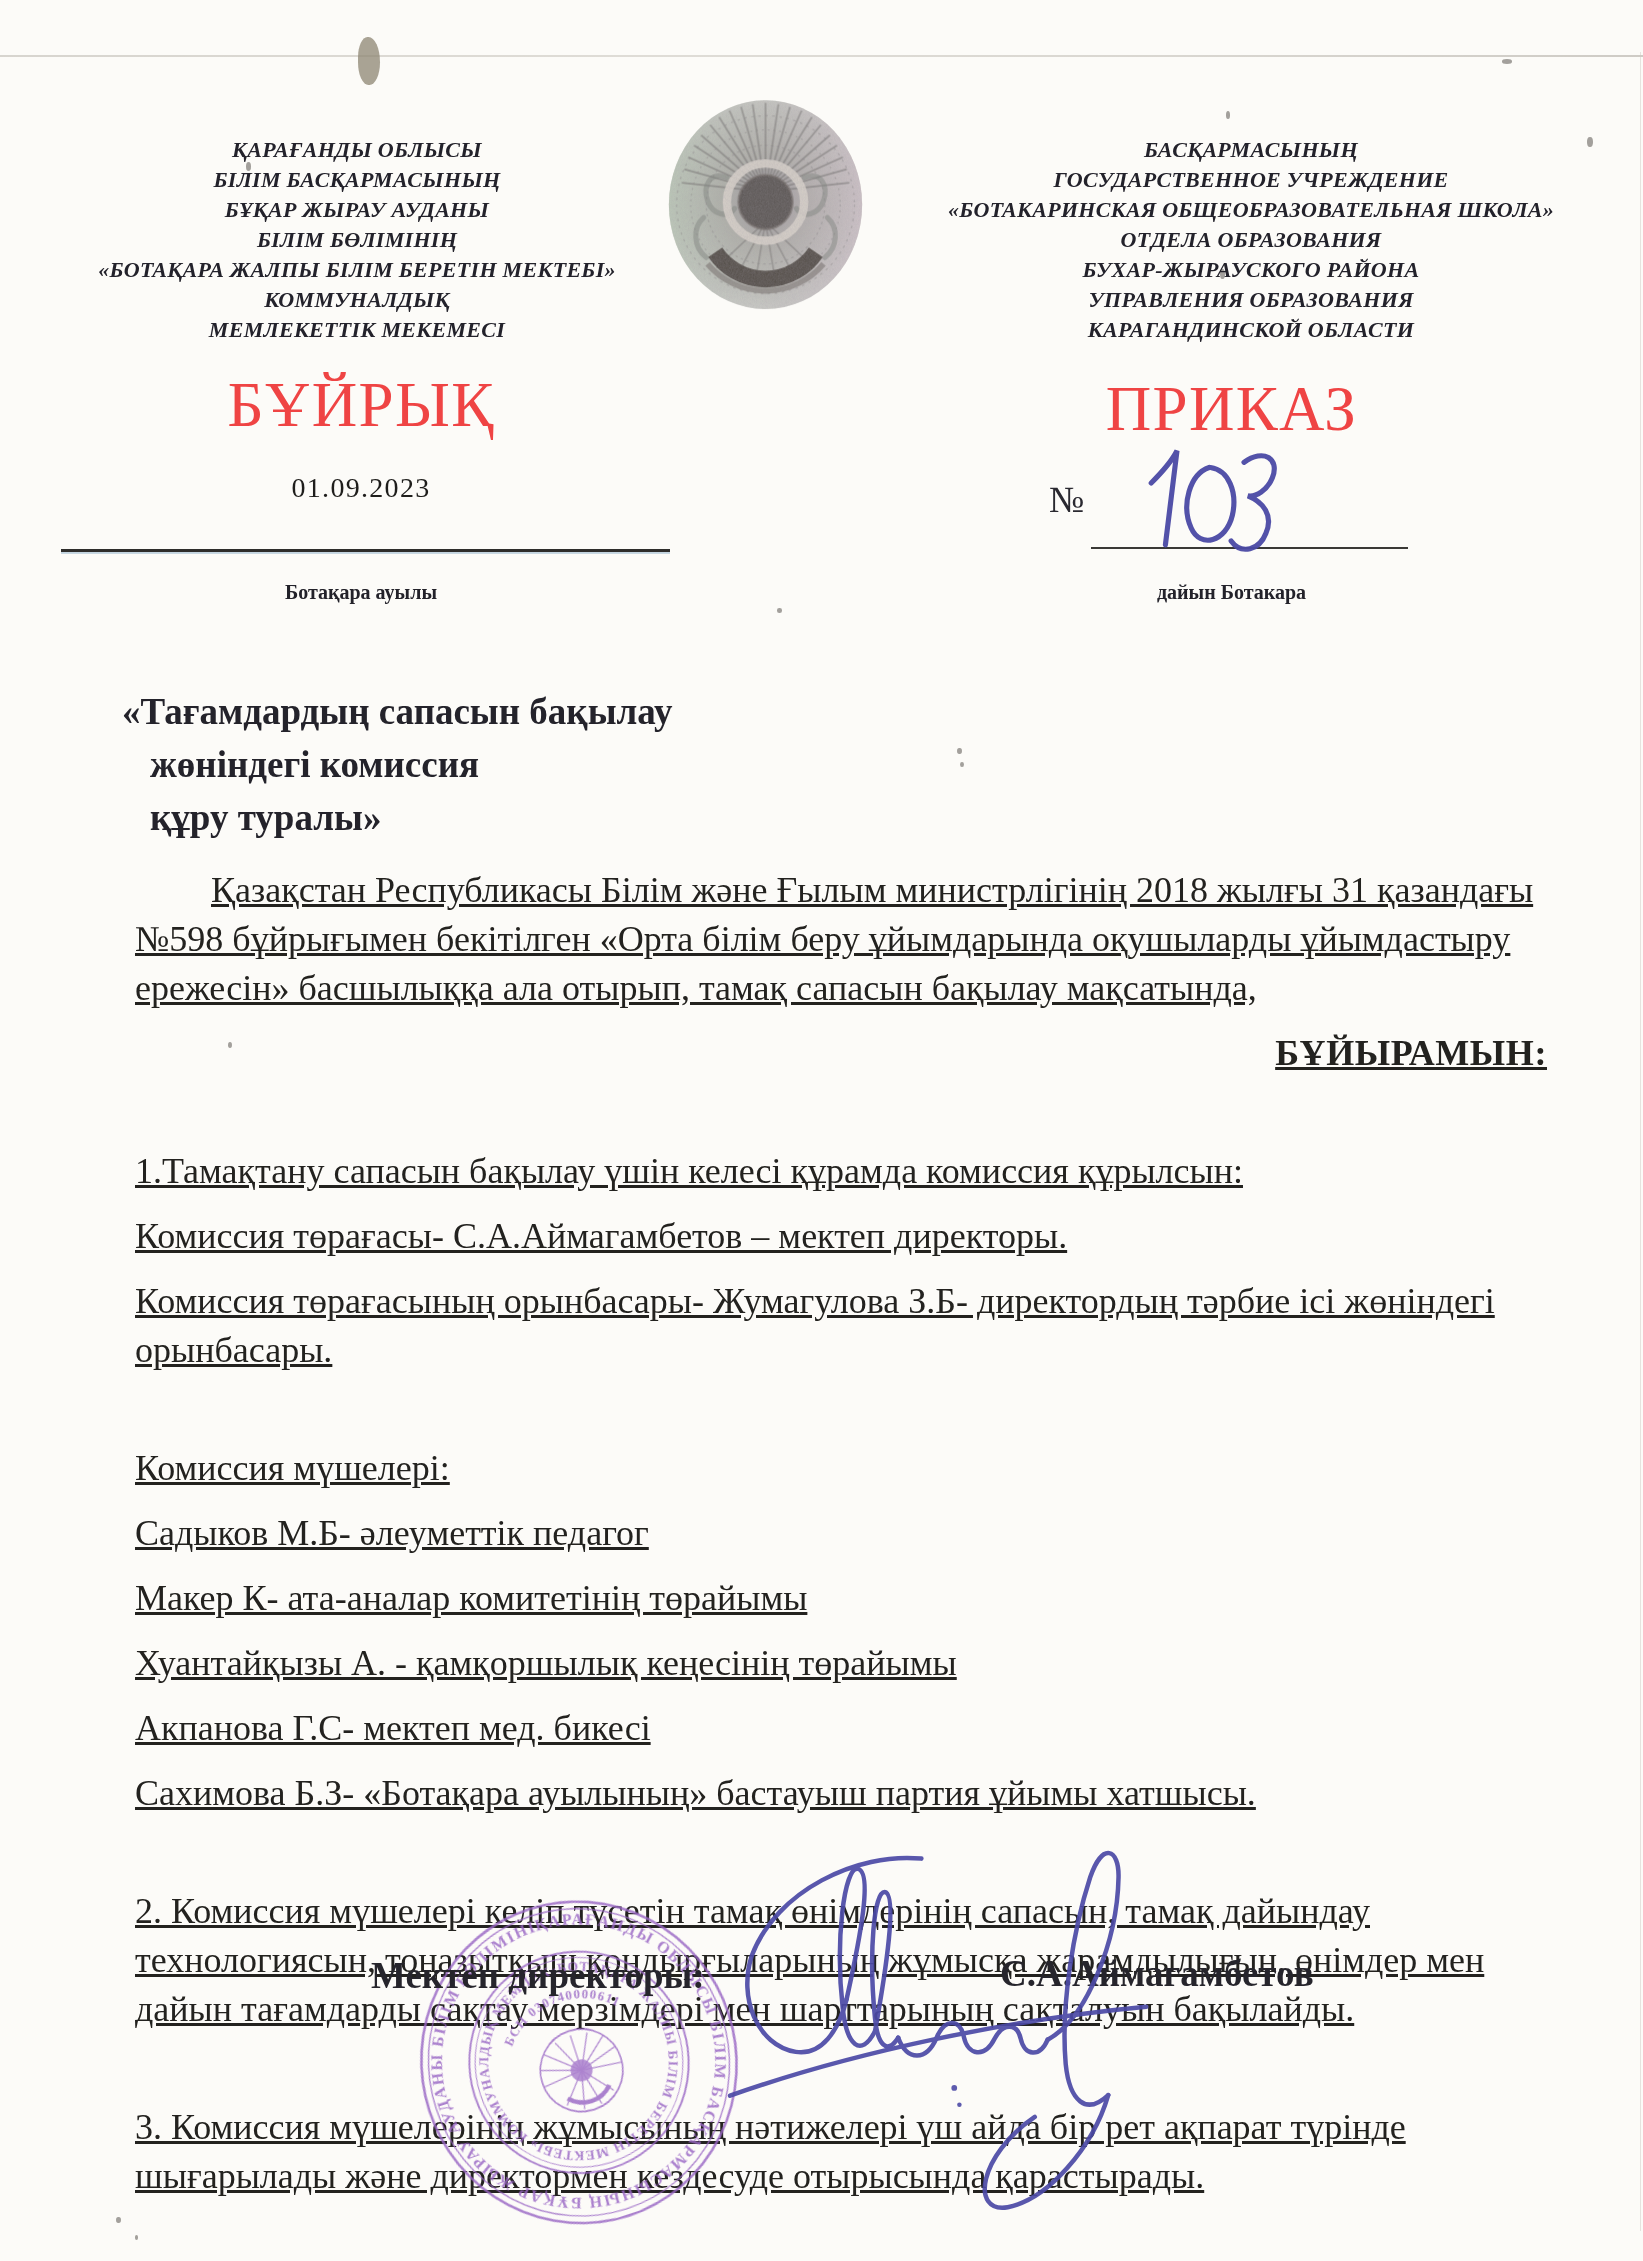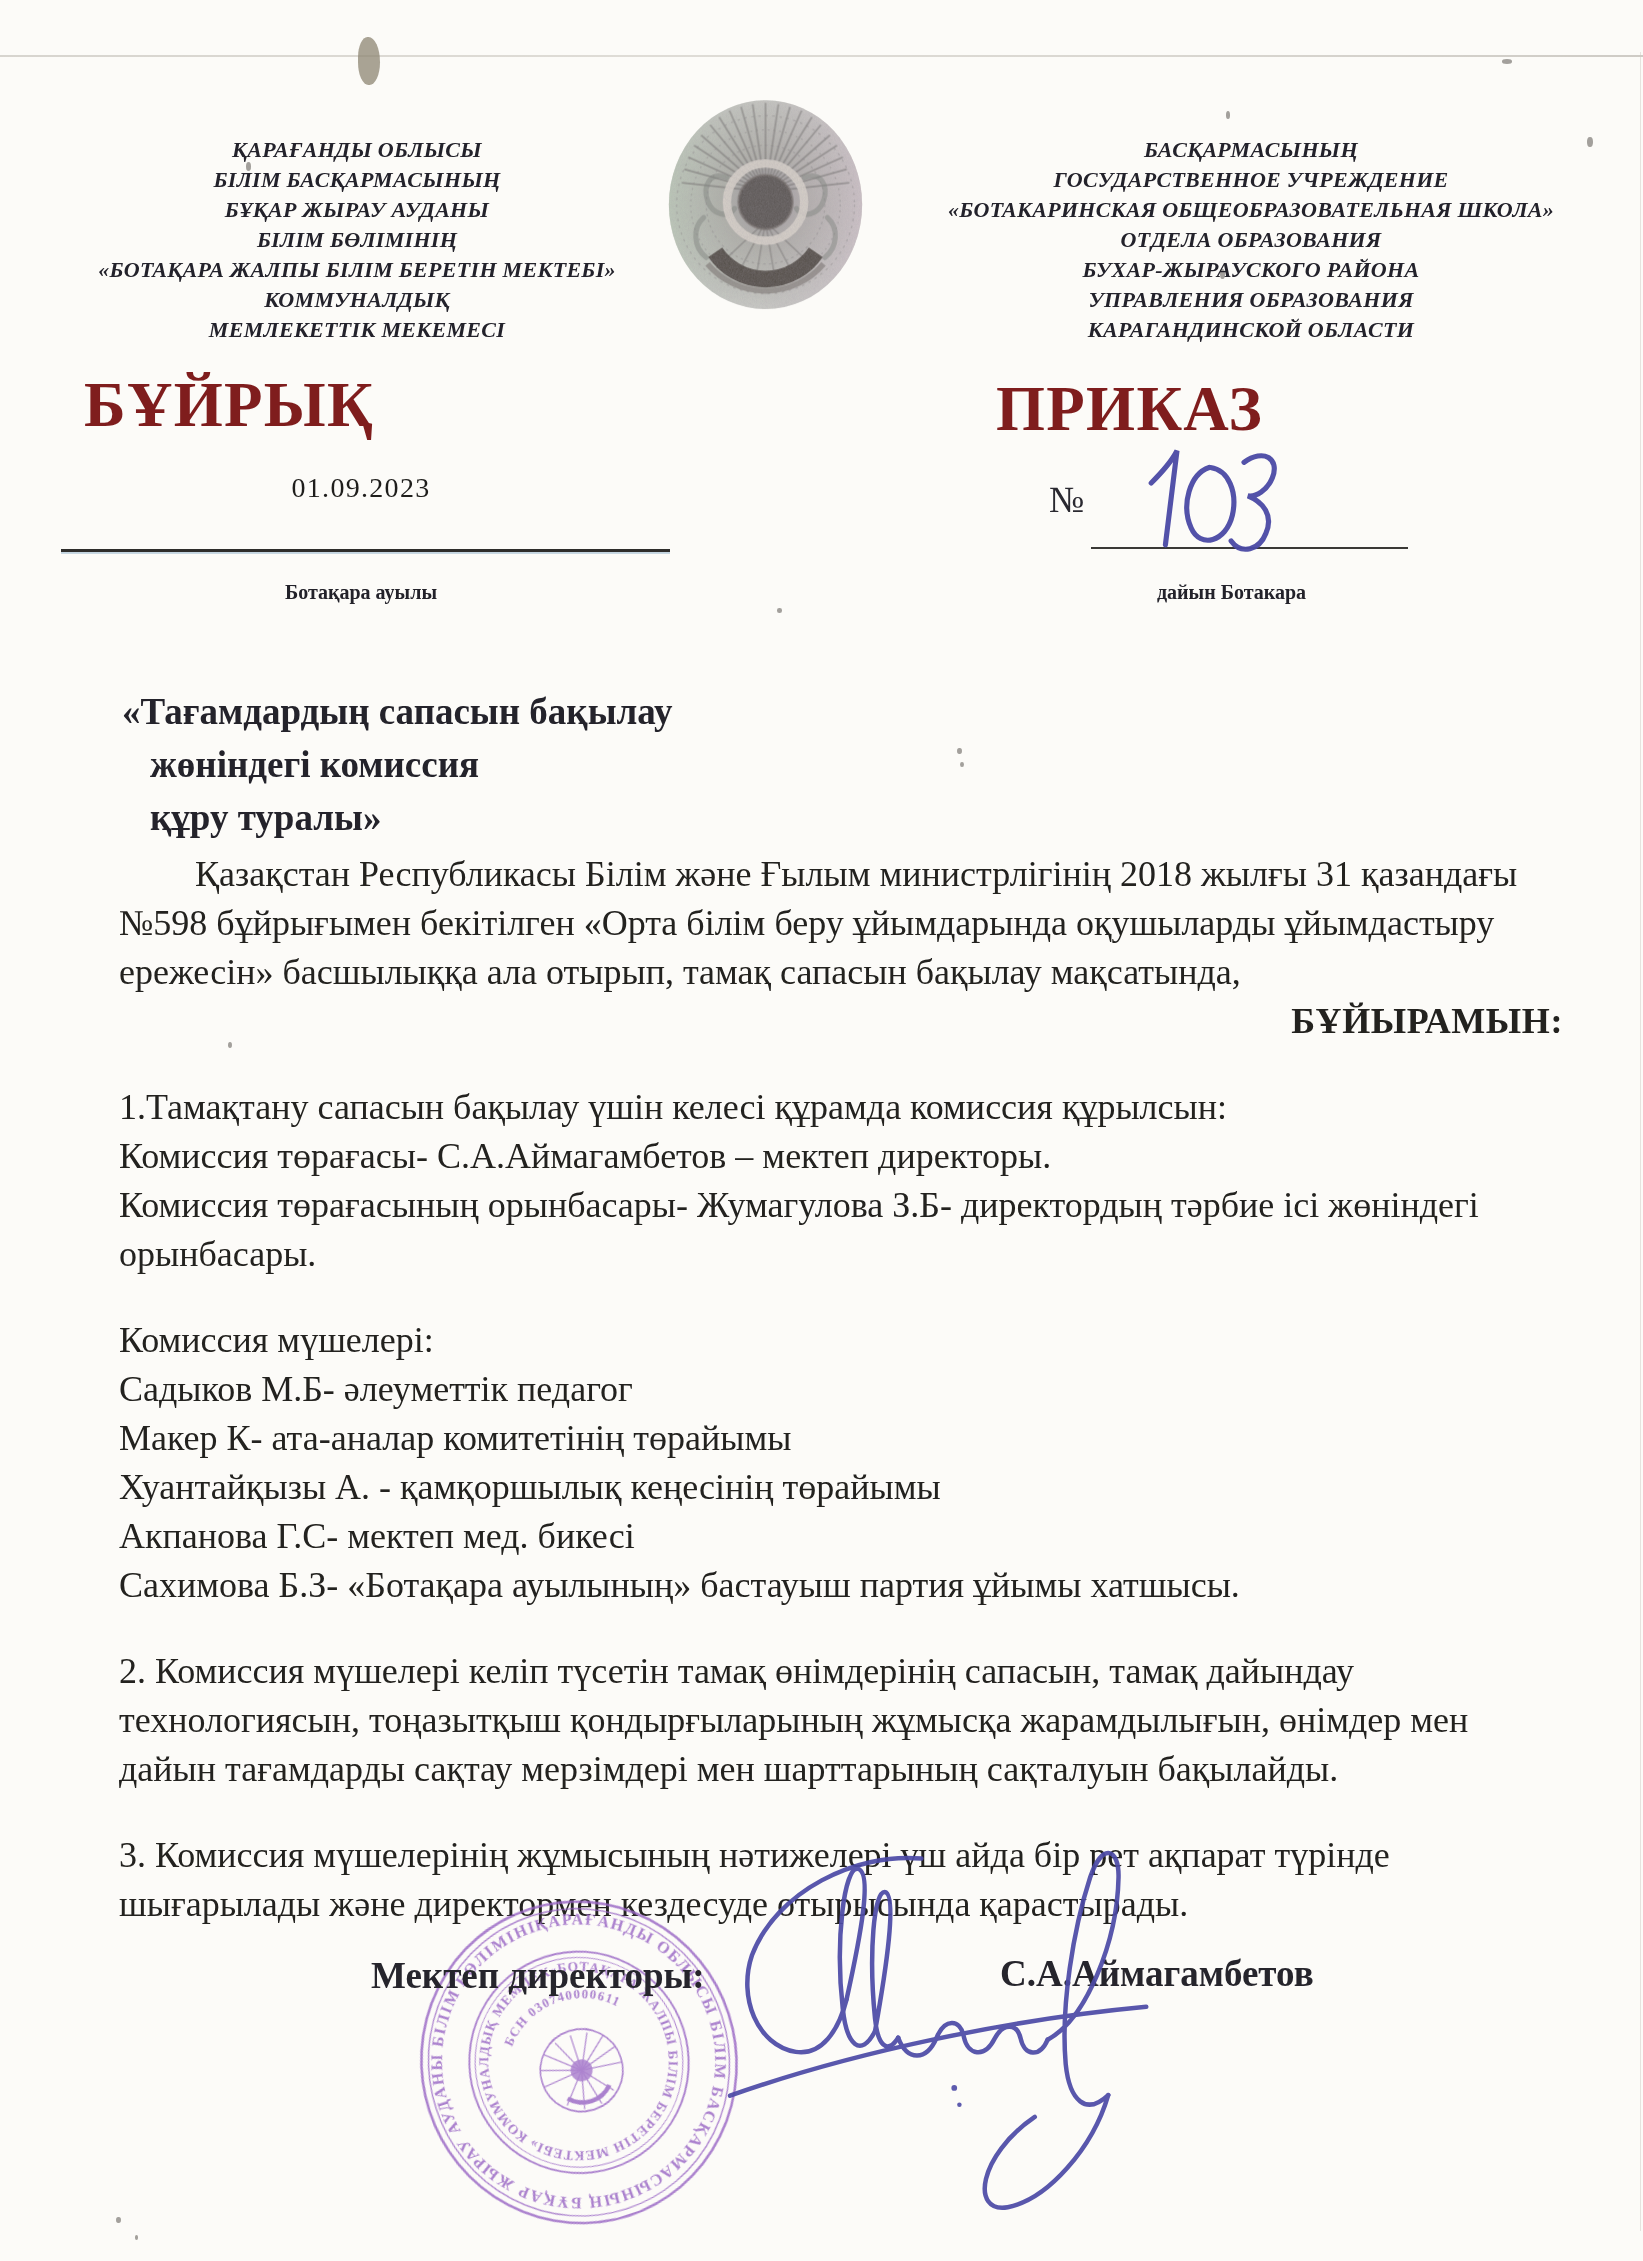--- a/index.html
+++ b/index.html
@@ -17,39 +17,39 @@
   .scan-rightline{right:2.6px;top:52px;width:1.9px;height:2179px;background:#cfcbc3;opacity:.5;}
   .scan-blob{left:358px;top:37px;width:22px;height:48px;background:#8e8673;
     border-radius:45% 55% 50% 50%;opacity:.75;}
   .speck{background:#5a5550;border-radius:50%;opacity:.55;}
   
   .org{font-weight:bold;font-size:22px;line-height:30px;text-align:center;
     letter-spacing:0.3px;color:#23222b;font-style:italic;}
   .org-left{left:83px;top:135px;width:548px;}
   .org-right{left:919px;top:135px;width:664px;}
   
-  .order-title{font-weight:bold;font-size:63px;letter-spacing:1.3px;color:#7f1d1d;text-align:left;}
+  .order-title{font-weight:normal;font-size:63px;letter-spacing:1.3px;color:#ef4444;text-align:center;}
   .kk-order{left:84px;top:369px;width:554px;}
   .ru-order{left:996px;top:373px;width:471px;}
   .date-line{left:84px;top:472px;width:554px;text-align:center;font-size:28px;
     letter-spacing:1.3px;color:#1f1e1c;}
   .rule-left{left:61px;top:549px;width:609px;height:2.6px;background:#2e2d2b;
     box-shadow:0 1.9px 0 rgba(90,140,180,.35);}
   .num-label{left:1049px;top:478px;font-size:37px;color:#2a2930;}
   .rule-num{left:1091px;top:547px;width:317px;height:1.9px;background:#3a3936;}
   .place{font-weight:bold;font-size:20px;text-align:center;color:#23222a;}
   .place-kk{left:84px;top:581px;width:554px;}
   .place-ru{left:996px;top:581px;width:471px;}
   
   .subject{left:122px;top:685px;width:902px;font-weight:bold;font-size:37px;
     line-height:53px;color:#24232b;}
   .subject .ind{padding-left:28px;}
   
   .bodytext{left:119px;top:850px;width:1444px;font-size:36px;line-height:49px;color:#23221f;}
-  .bodytext p{margin:0;}
+  .bodytext p{margin:16px;text-decoration:underline;}
   .indent{text-indent:76px;}
   .verb{font-weight:bold;letter-spacing:0.6px;text-align:right;}
   .gap{height:37px;}
   
   .sig-label{left:371px;top:1954px;font-weight:bold;font-size:37px;color:#26252c;z-index:3;}
   .sig-name{left:1000px;top:1952px;font-weight:bold;font-size:37px;color:#26252c;z-index:3;}
   .stamp-wrap{left:405px;top:1887px;width:348px;height:361px;z-index:2;}
   .ink-wrap{left:699px;top:1838px;width:477px;height:393px;z-index:4;}
   .num-ink{left:1133px;top:443px;width:155px;height:116px;z-index:4;}
   .emblem-wrap{left:665px;top:95px;width:201px;height:218px;}

